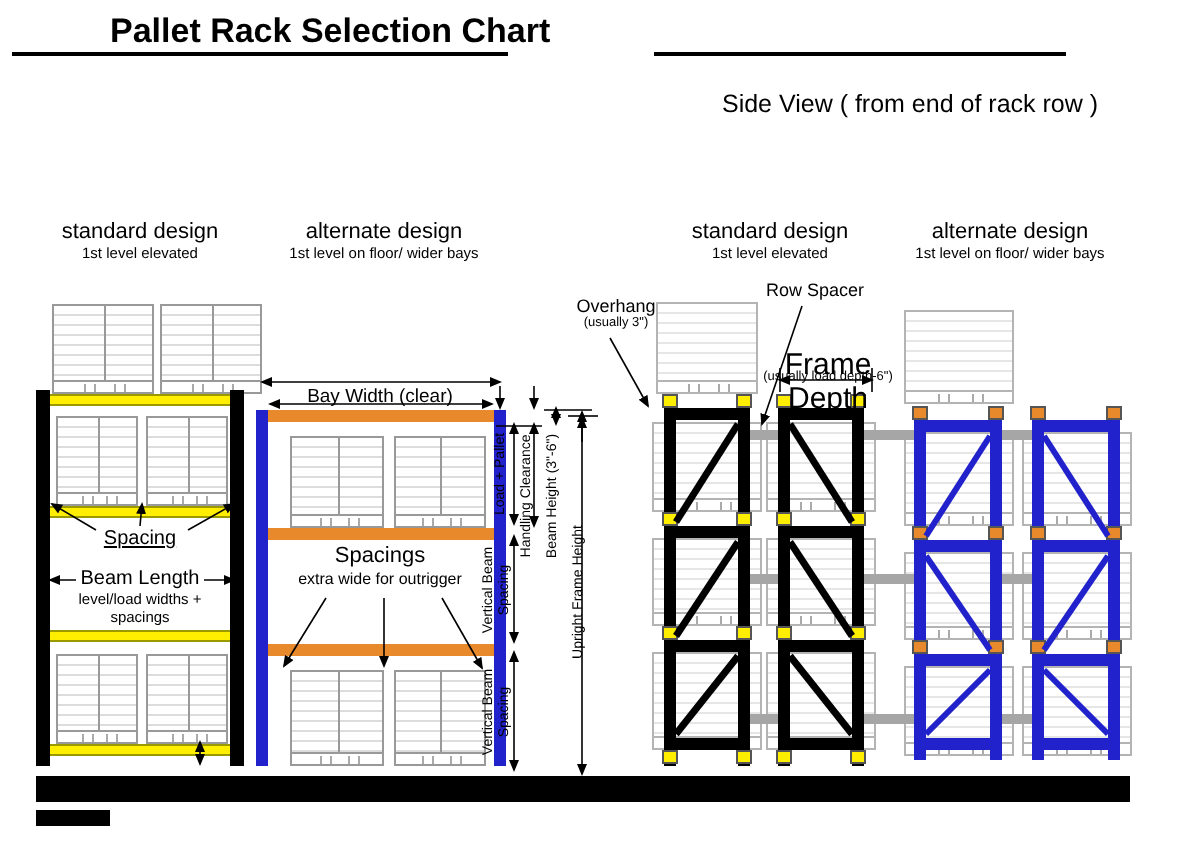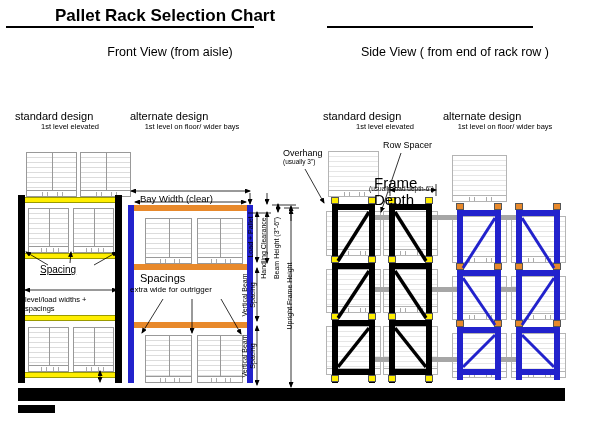--- a/index.html
+++ b/index.html
@@ -5,23 +5,23 @@
   html,body{margin:0;padding:0;background:#fff;}
   #canvas{
     position:relative;width:600px;height:425px;overflow:hidden;background:#fff;
     font-family:"Liberation Sans", sans-serif;color:#000;
   }
   .abs{position:absolute;}
   .title{position:absolute;left:7px;top:6px;font-size:17px;font-weight:bold;white-space:nowrap;z-index:20;margin-left:48px;}
   .subtitle{position:absolute;left:327px;top:7px;width:206px;font-size:17px;text-align:right;white-space:nowrap;z-index:20;}
   .rule{position:absolute;background:#000;z-index:20;}
   .view-label{position:absolute;font-size:12.5px;text-align:center;z-index:20;}
-  .col-title{position:absolute;font-size:11px;z-index:20;}
+  .col-title{position:absolute;font-size:11px;text-align:center;z-index:20;}
   .col-sub{position:absolute;font-size:7.5px;text-align:center;z-index:20;}
-  .lab{position:absolute;text-align:left;z-index:20;}
+  .lab{position:absolute;text-align:center;z-index:20;}
   .vlab{position:absolute;font-size:7px;line-height:1.15;text-align:center;
         transform:translate(-50%,-50%) rotate(-90deg);z-index:20;white-space:nowrap;}
   .vlab.wrap{white-space:normal;}
   
   .post{position:absolute;z-index:5;}
   .post.k{background:var(--c-black);}
   .post.b{background:var(--c-blue);}
   .beam{position:absolute;z-index:3;box-sizing:border-box;}
   .beam.y{background:var(--c-yellow);border-top:1px solid #9a9a00;border-bottom:1px solid #9a9a00;}
   .beam.o{background:var(--c-orange);}
@@ -50,21 +50,20 @@
 </style>
 </head>
 <body>
 
 <div id="canvas">
 
   <div class="title">Pallet Rack Selection Chart</div>
   <div class="rule" style="left:6px;top:26px;width:248px;height:2px;"></div>
   <div class="rule" style="left:327px;top:26px;width:206px;height:2px;"></div>
 
-  <div class="view-label" style="left:70px;top:45px;width:200px;">Front View (from aisle)</div>
   <div class="view-label" style="left:345px;top:45px;width:220px;">Side View ( from end of rack row )</div>
 
   <div class="col-title" style="left:15px;top:110px;width:110px;">standard design</div>
   <div class="col-sub" style="left:15px;top:122px;width:110px;">1st level elevated</div>
   <div class="col-title" style="left:130px;top:110px;width:124px;">alternate design</div>
   <div class="col-sub" style="left:130px;top:122px;width:124px;">1st level on floor/ wider bays</div>
   <div class="col-title" style="left:323px;top:110px;width:124px;">standard design</div>
   <div class="col-sub" style="left:323px;top:122px;width:124px;">1st level elevated</div>
   <div class="col-title" style="left:443px;top:110px;width:124px;">alternate design</div>
   <div class="col-sub" style="left:443px;top:122px;width:124px;">1st level on floor/ wider bays</div>
@@ -284,20 +283,21 @@
       <line x1="401" y1="153" x2="381" y2="212" stroke="#000" stroke-width="0.8" marker-end="url(#ah)"></line>
       <line x1="390" y1="190" x2="436" y2="190" stroke="#000" stroke-width="0.8" marker-end="url(#ah)" marker-start="url(#ahs)"></line>
       <line x1="248" y1="213" x2="271" y2="213" stroke="#000" stroke-width="0.8"></line>
       <line x1="272" y1="205" x2="296" y2="205" stroke="#000" stroke-width="0.8"></line>
       <line x1="284" y1="208" x2="299" y2="208" stroke="#000" stroke-width="0.8"></line>
       <line x1="390" y1="184" x2="390" y2="196" stroke="#000" stroke-width="0.8"></line>
       <line x1="436" y1="184" x2="436" y2="196" stroke="#000" stroke-width="0.8"></line>
     </svg>
 
   <div class="lab" style="left:40px;top:264px;width:60px;font-size:10px;text-decoration:underline;">Spacing</div>
+  <div class="lab" style="left:20px;top:284px;width:100px;font-size:10px;"><span class="bgw">Beam Length</span></div>
   <div class="lab" style="left:25px;top:295px;width:90px;font-size:7.5px;line-height:1.25;">level/load widths + spacings</div>
 
   <div class="lab" style="left:140px;top:192.5px;width:100px;font-size:9.5px;">Bay Width (clear)</div>
   <div class="lab" style="left:140px;top:272px;width:100px;font-size:11px;">Spacings</div>
   <div class="lab" style="left:130px;top:285px;width:120px;font-size:8px;">extra wide for outrigger</div>
 
   <div class="vlab" style="left:251px;top:237px;">Load + Pallet</div>
   <div class="vlab wrap" style="left:249px;top:295px;width:50px;">Vertical Beam Spacing</div>
   <div class="vlab wrap" style="left:249px;top:356px;width:50px;">Vertical Beam Spacing</div>
   <div class="vlab" style="left:264px;top:248px;">Handling Clearance</div>

